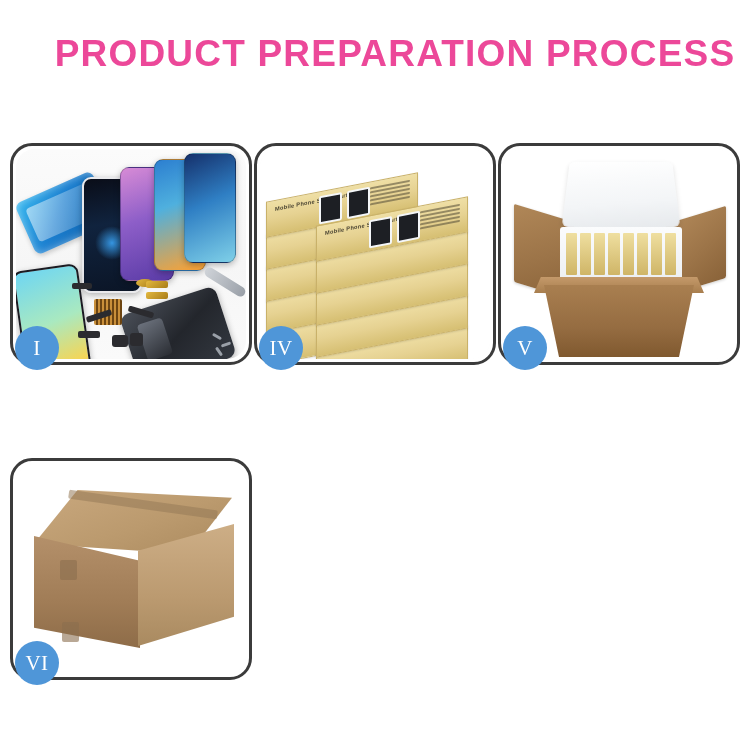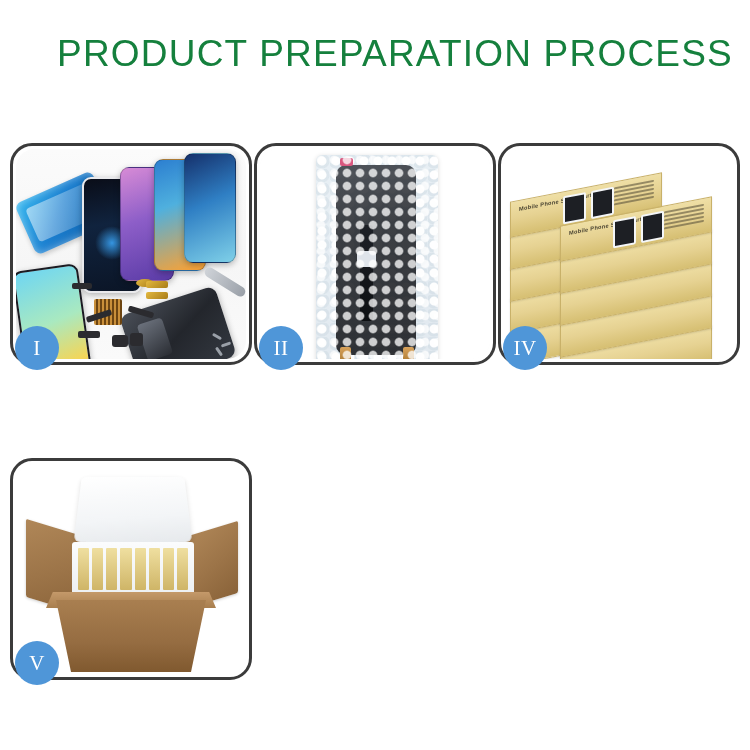--- a/index.html
+++ b/index.html
@@ -16,23 +16,23 @@
   }
 
   
   .header {
     text-align: center;
     padding-top: 34px;
   }
   .page-title {
     font-family: "Liberation Sans", sans-serif;
     font-size: 37px;
-    font-weight: 400;
+    font-weight: 700;
     letter-spacing: 1.2px;
-    color: #15803d;
+    color: #ec4899;
     line-height: 1.06;
     margin: 0;
     white-space: nowrap;
     padding-left: 40px;
   }
   .page-subtitle {
     font-family: "Liberation Sans", sans-serif;
     font-size: 15.2px;
     font-weight: 400;
     color: #1b1b1b;
@@ -338,36 +338,20 @@
         <div class="screws">
           <i style="left:0;top:0;transform:rotate(30deg);"></i>
           <i style="left:9px;top:8px;transform:rotate(-20deg);"></i>
           <i style="left:2px;top:15px;transform:rotate(55deg);"></i>
         </div>
       </div>
     </div>
     <div class="step-badge">I</div>
   </div>
 
-  <div class="step-panel">
-    <div class="panel-photo">
-      <div class="scene-bubble">
-        <div class="bubblepack">
-          <div class="lcd-inner"></div>
-          <div class="flex-cable"></div>
-          <div class="conn-white"></div>
-          <div class="tab-pink"></div>
-          <div class="tab-tan tan-l"></div>
-          <div class="tab-tan tan-r"></div>
-          <div class="bubble-overlay"></div>
-        </div>
-      </div>
-    </div>
-    <div class="step-badge">II</div>
-  </div>
 
 
   <div class="step-panel">
     <div class="panel-photo">
       <div class="scene-stack">
 
         <div class="stack-left">
           <div class="sbox" style="top:128px;"></div>
           <div class="sbox" style="top:96px;"></div>
           <div class="sbox" style="top:64px;"></div>
@@ -432,14 +416,27 @@
               <i></i>
           </span>
         </div>
         <div class="carton-rim"></div>
         <div class="carton-body"></div>
       </div>
     </div>
     <div class="step-badge">V</div>
   </div>
 
+  <div class="step-panel">
+    <div class="panel-photo">
+      <div class="scene-sealed">
+        <div class="sealed-top"></div>
+        <div class="sealed-left"></div>
+        <div class="sealed-right"></div>
+        <div class="tape-seam"></div>
+        <div class="tape-tab tape-tab-a"></div>
+        <div class="tape-tab tape-tab-b"></div>
+      </div>
+    </div>
+    <div class="step-badge">VI</div>
+  </div>
 
 </div>
 
 </body></html>

